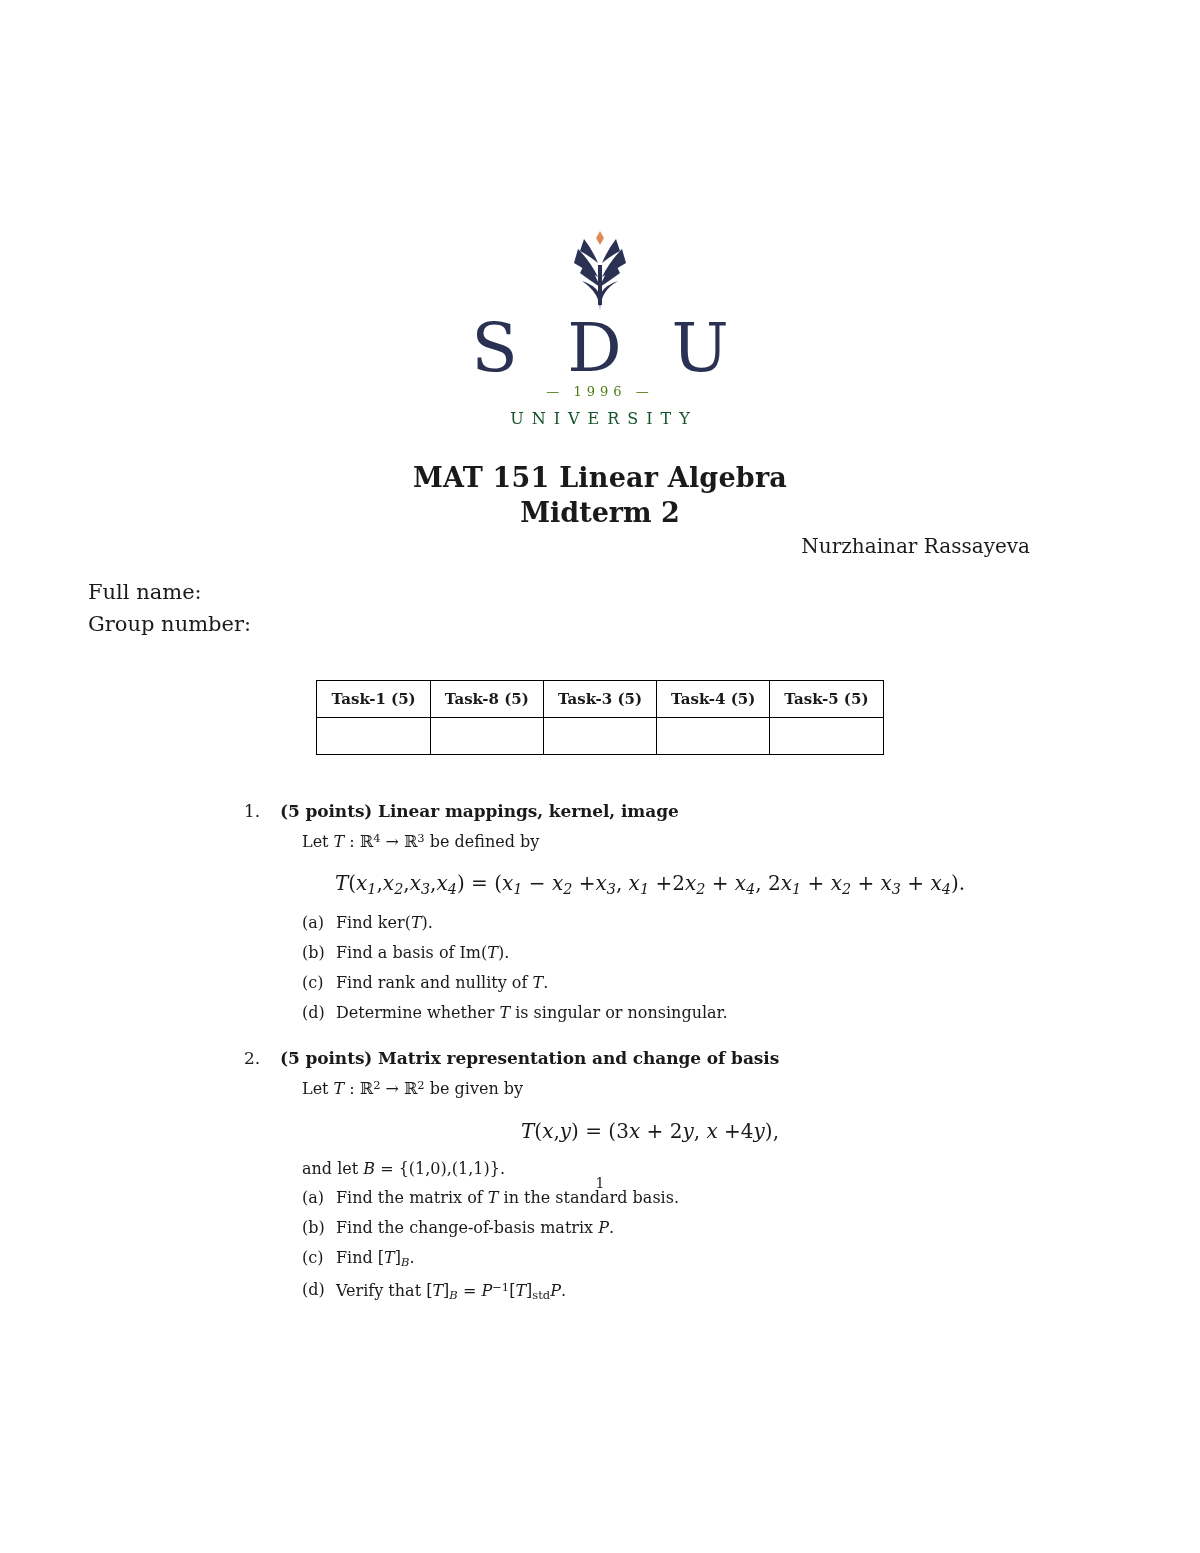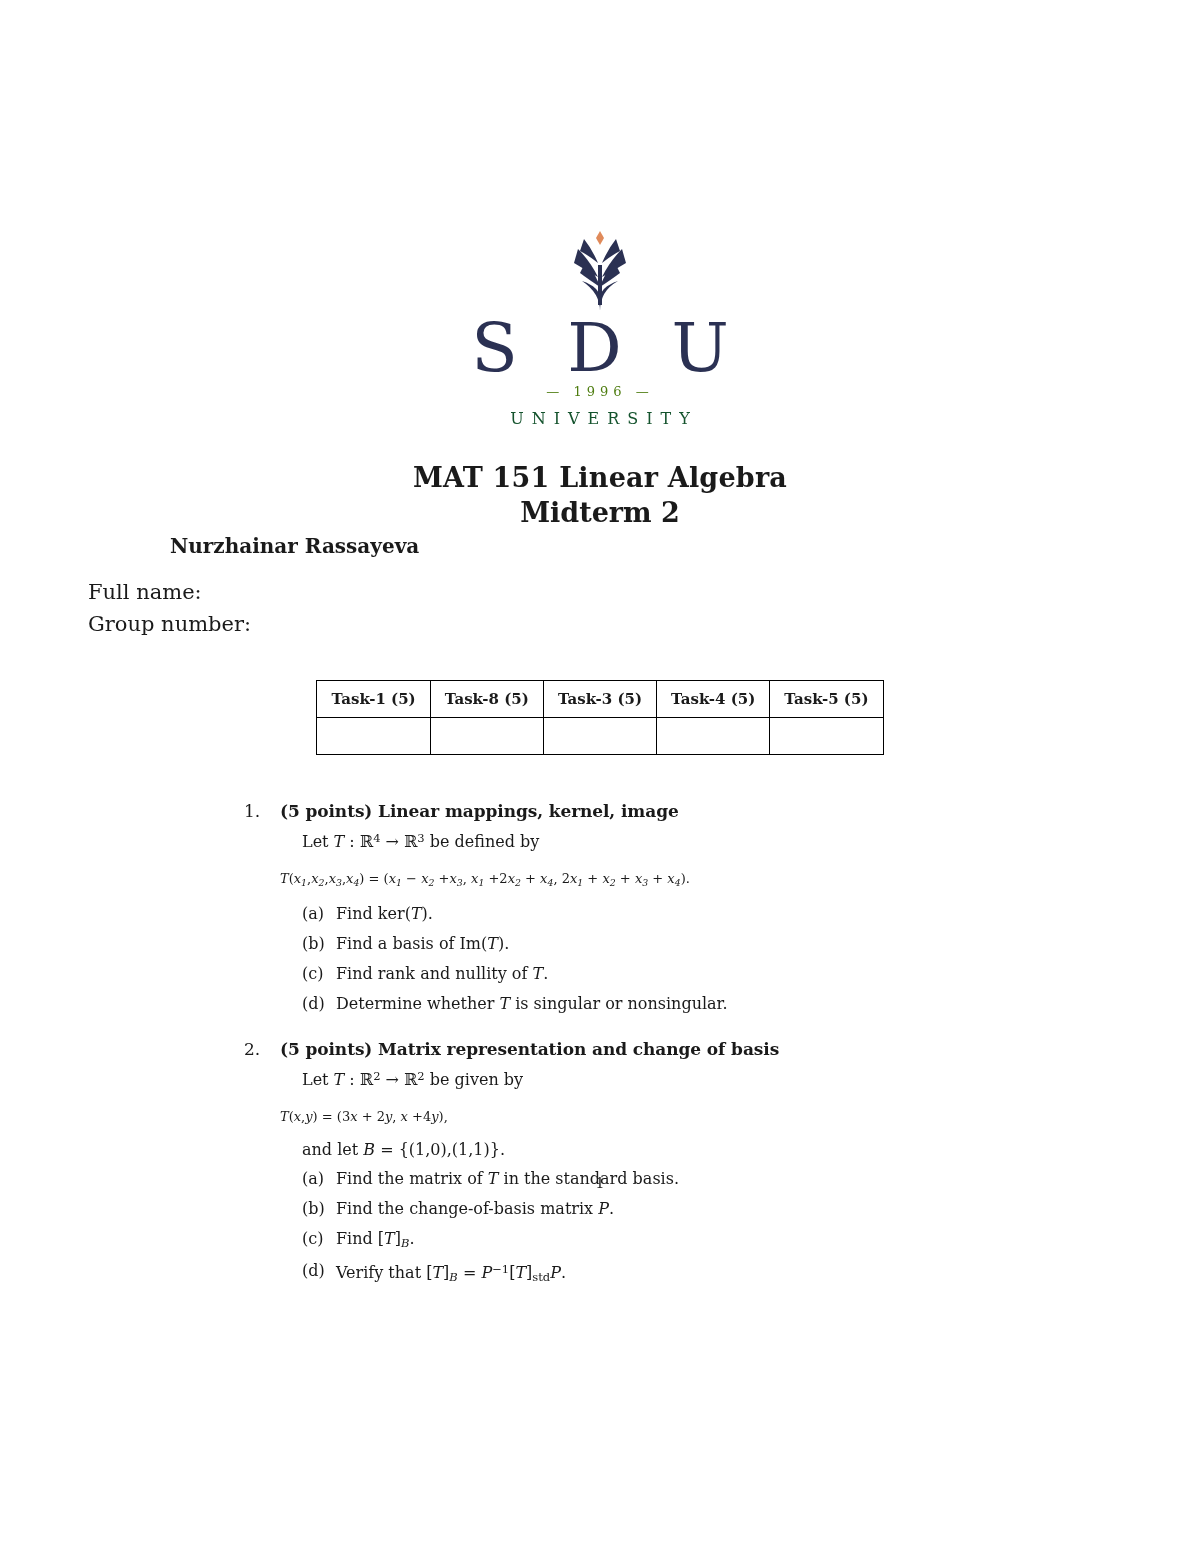--- a/index.html
+++ b/index.html
@@ -67,24 +67,24 @@
     margin-top: 34px;
     letter-spacing: .2px;
   }
   .doc-subtitle {
     text-align: center;
     font-size: 27px;
     font-weight: bold;
     margin-top: 4px;
   }
   .doc-author {
-    text-align: left;
+    text-align: right;
     font-size: 20px;
     margin-top: 6px;
-    font-weight: bold;
+    font-weight: normal;
   }
   .doc-variant {
     text-align: center;
     font-size: 20px;
     font-weight: bold;
     margin-top: 4px;
   }
 
   
   .field-line {
@@ -136,21 +136,22 @@
     font-size: 17px;
     font-weight: bold;
     letter-spacing: -0.1px;
   }
   .prob-intro {
     font-size: 16px;
     margin-top: 10px;
     padding-left: 22px;
   }
   .display-eq {
-    font-size: 13px;
+    text-align: center;
+    font-size: 20px;
     margin: 20px 0 16px 0;
     padding-right: 10px;
   }
   .prob-tail {
     font-size: 16px;
     margin-top: 6px;
     padding-left: 22px;
   }
   ol.sublist {
     list-style: none;

